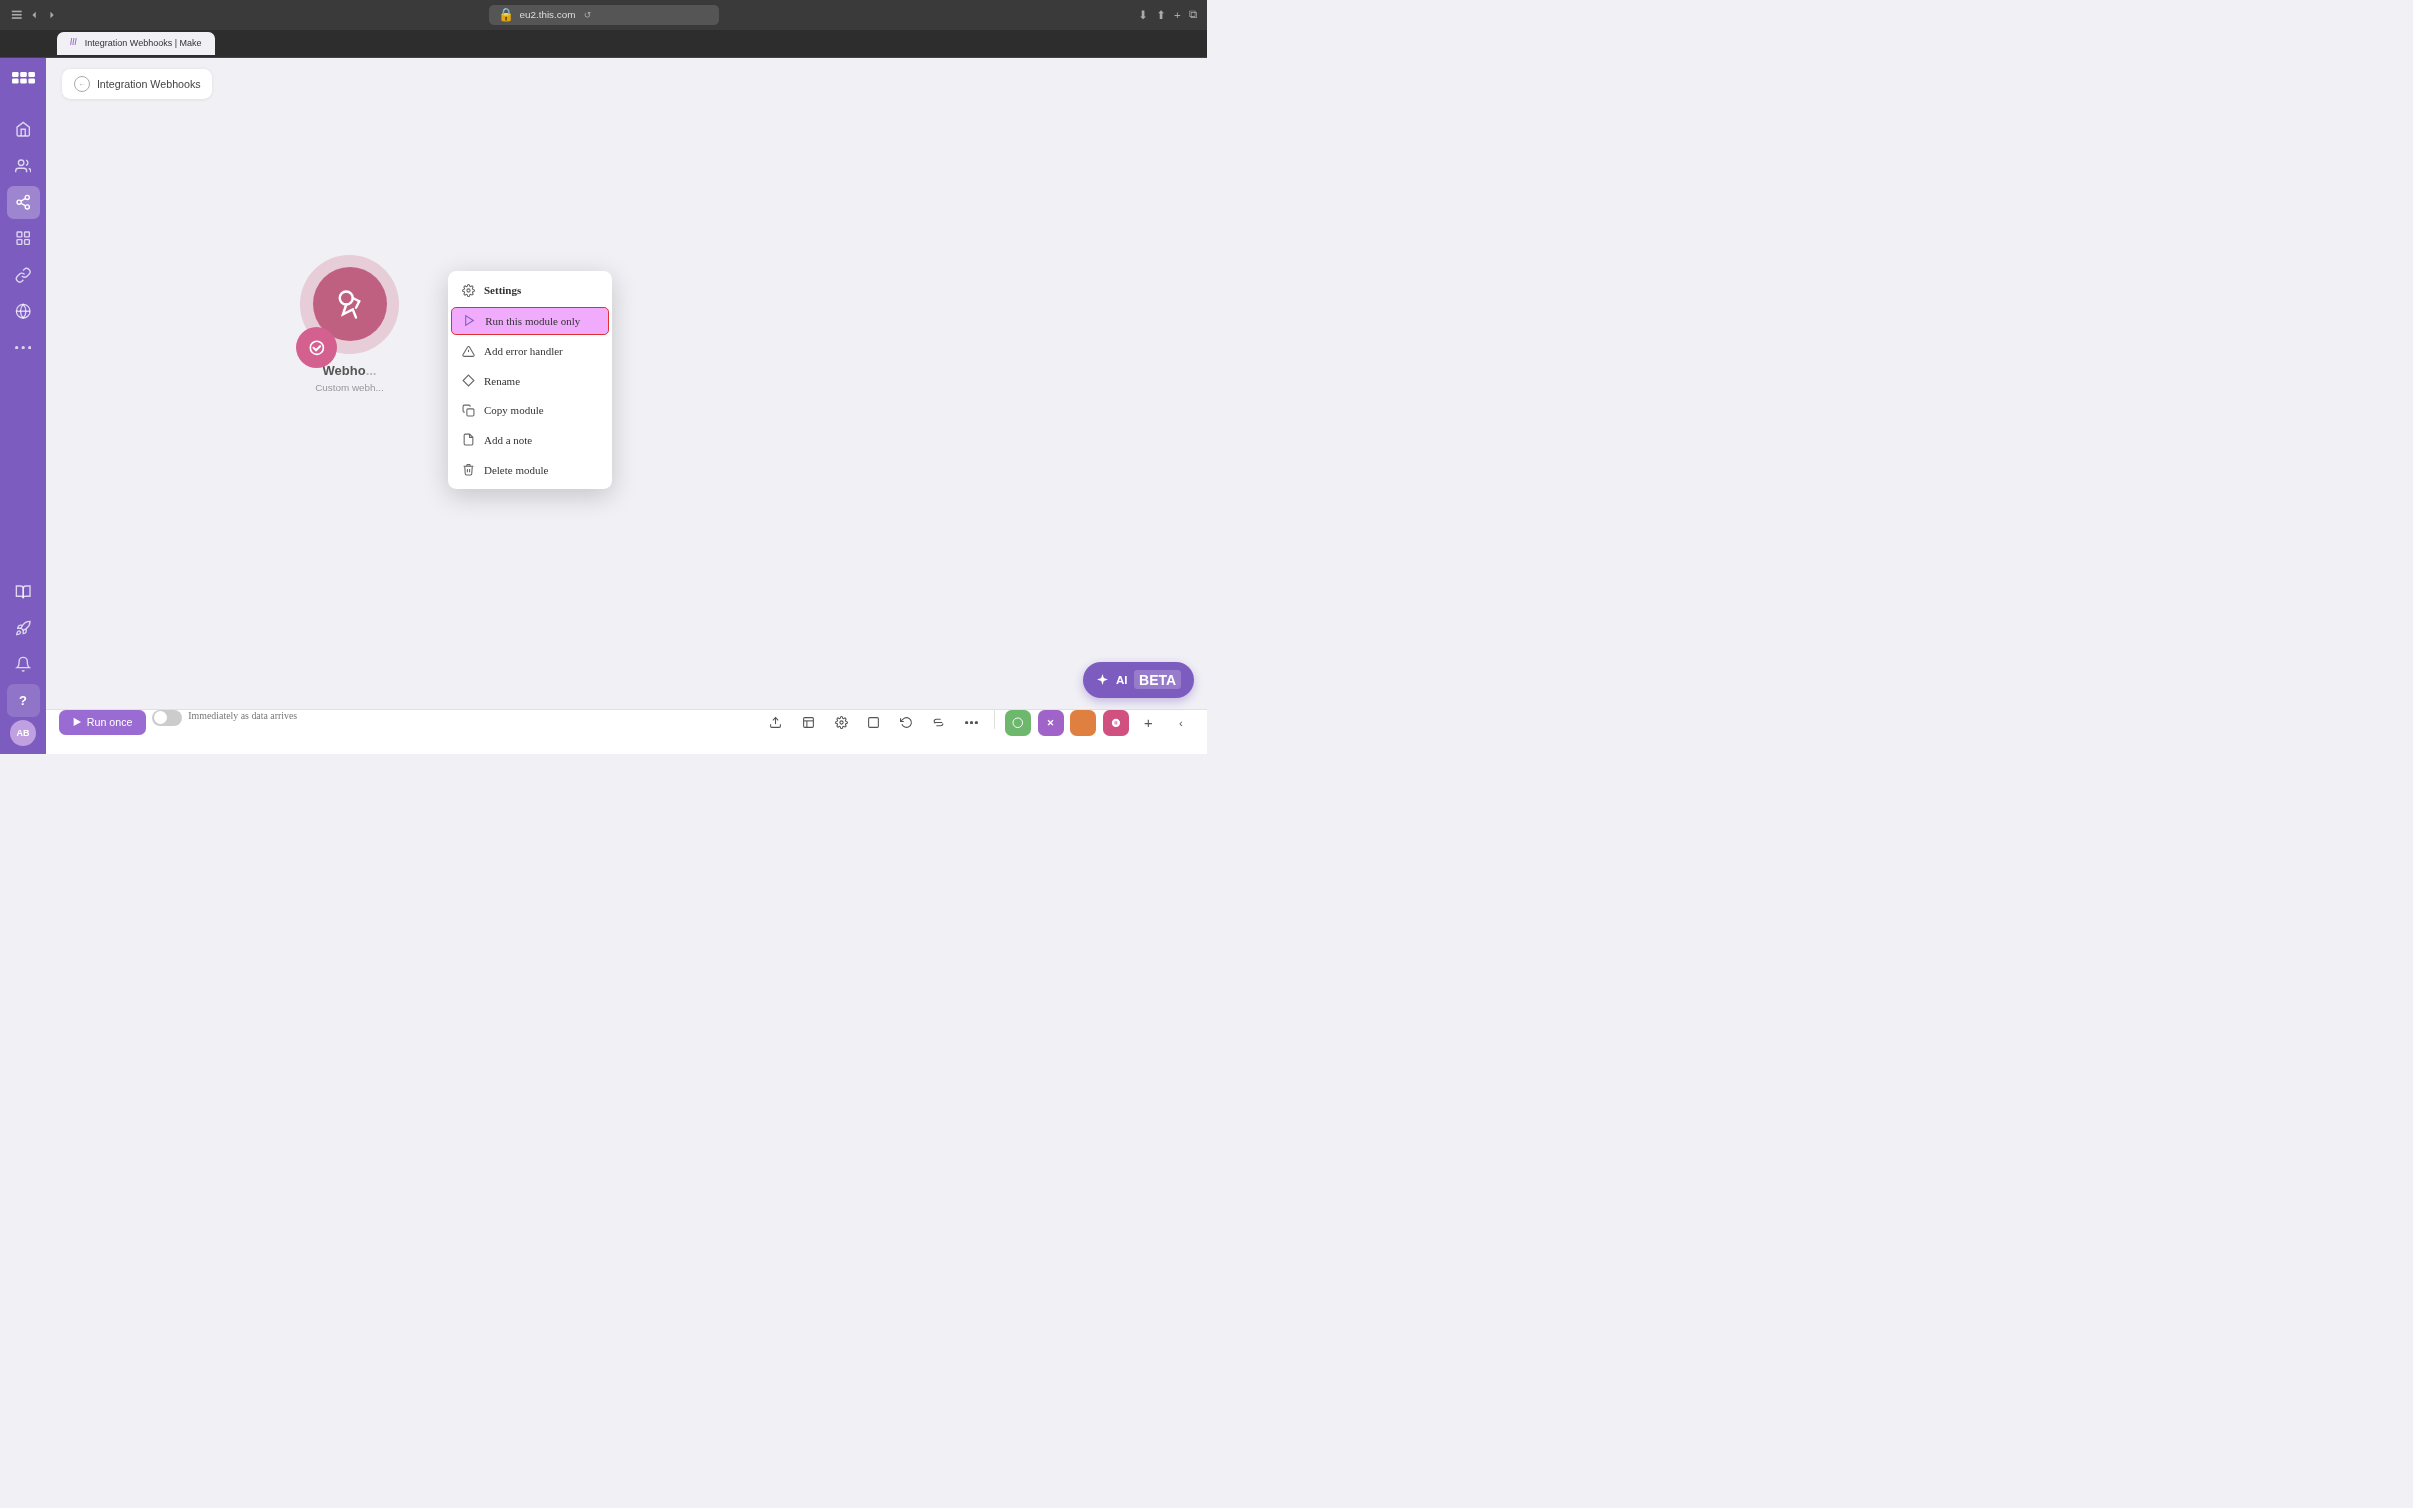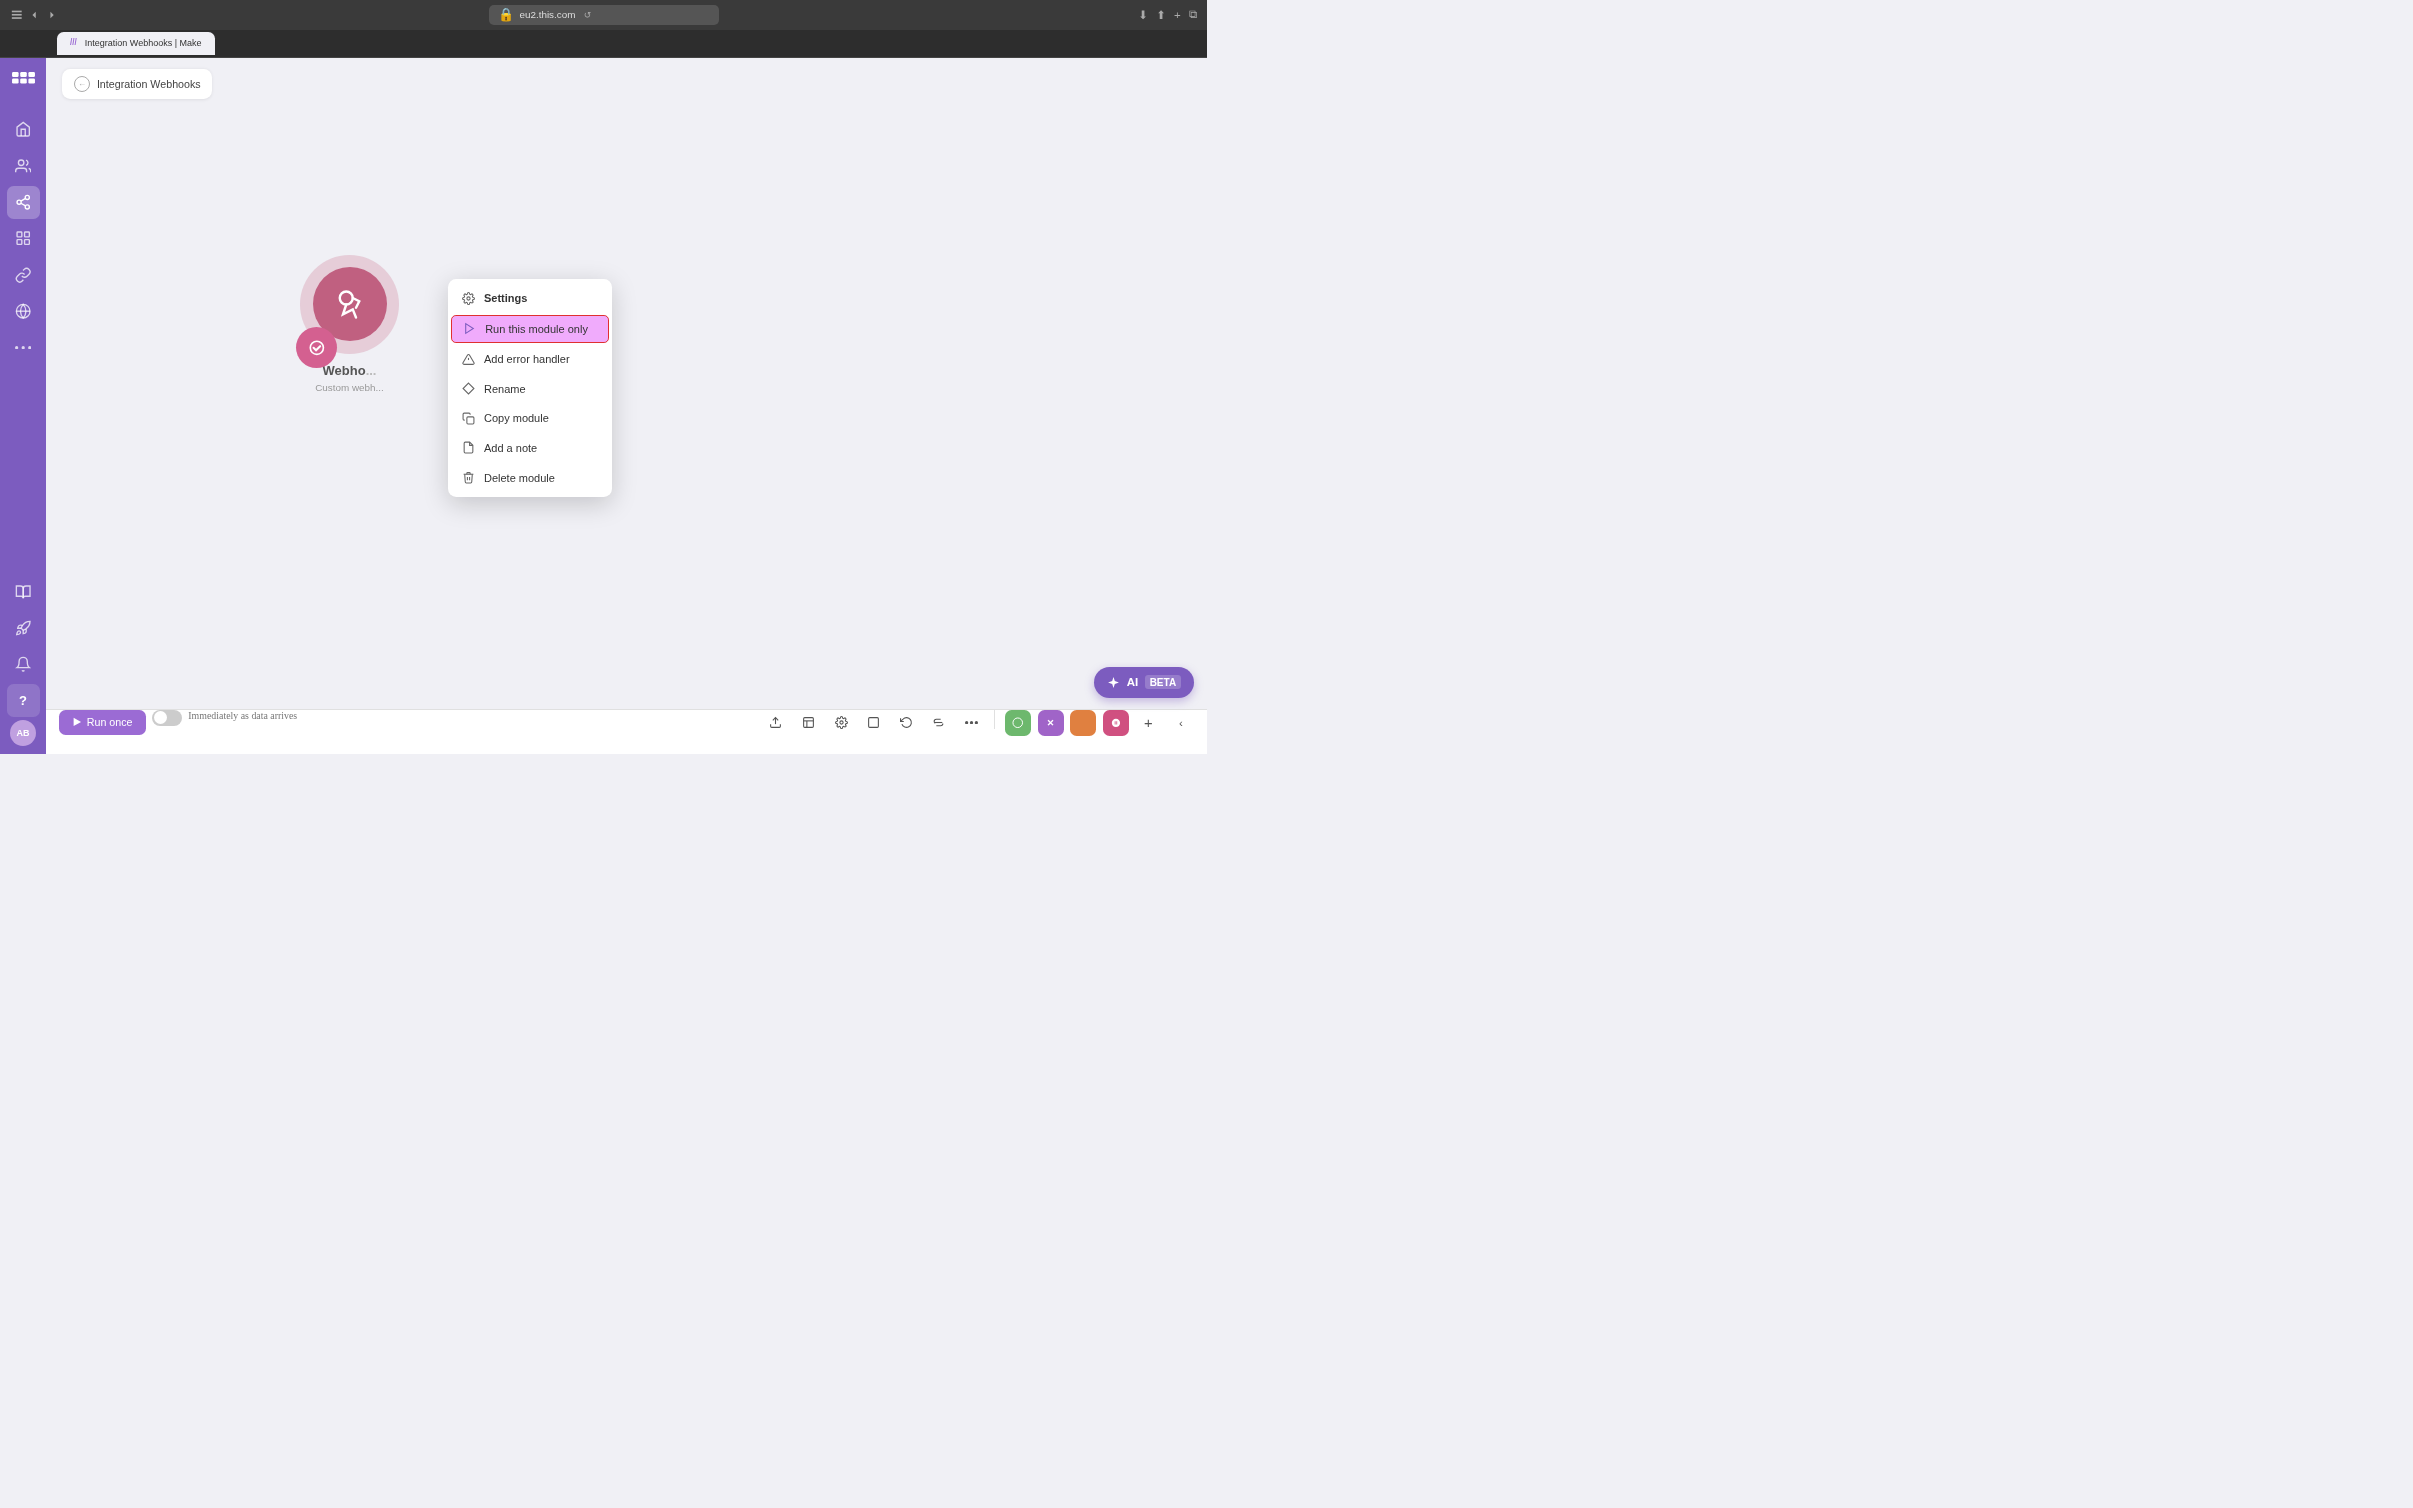--- a/index.html
+++ b/index.html
@@ -333,21 +333,21 @@
       gap: 6.6px;
       font-size: 11.5px;
       font-weight: 600;
       cursor: pointer;
       box-shadow: 0 3.3px 9.9px rgba(124, 92, 191, 0.4);
     }
     .beta-badge {
       background: rgba(255,255,255,0.2);
       border-radius: 3.3px;
       padding: 1.6px 4.9px;
-      font-size: 10px;
+      font-size: 14px;
     }
 
     
     .status-bar {
       height: 19.7px;
       background: #2d2d2d;
       display: flex;
       align-items: center;
       padding: 0 8.2px;
     }
@@ -517,21 +517,21 @@
         <div class="module-sub-circle">
           <svg width="19.7" height="19.7" viewBox="0 0 24 24" fill="none">
             <circle cx="12" cy="12" r="8" fill="none" stroke="white" stroke-width="2"></circle>
             <path d="M8 12l3 3 5-5" stroke="white" stroke-width="2.5" stroke-linecap="round"></path>
           </svg>
         </div>
         <div class="module-label">Webho<span style="color:#bbb;">...</span></div>
         <div class="module-sublabel">Custom webh...</div>
       </div>
 
-      <div class="context-menu" style="position:absolute; left: 402px; top: 172px;">
+      <div class="context-menu" style="position:absolute; left: 402px; top: 164px; font-family: Liberation Serif, serif;">
 
         <div class="context-menu-item">
           <span class="context-menu-icon">
             <svg width="13" height="13" viewBox="0 0 24 24" fill="none" stroke="currentColor" stroke-width="2">
               <circle cx="12" cy="12" r="3"></circle>
               <path d="M19.4 15a1.65 1.65 0 00.33 1.82l.06.06a2 2 0 010 2.83 2 2 0 01-2.83 0l-.06-.06a1.65 1.65 0 00-1.82-.33 1.65 1.65 0 00-1 1.51V21a2 2 0 01-4 0v-.09A1.65 1.65 0 009 19.4a1.65 1.65 0 00-1.82.33l-.06.06a2 2 0 01-2.83-2.83l.06-.06A1.65 1.65 0 004.68 15a1.65 1.65 0 00-1.51-1H3a2 2 0 010-4h.09A1.65 1.65 0 004.6 9a1.65 1.65 0 00-.33-1.82l-.06-.06a2 2 0 012.83-2.83l.06.06A1.65 1.65 0 009 4.68a1.65 1.65 0 001-1.51V3a2 2 0 014 0v.09a1.65 1.65 0 001 1.51 1.65 1.65 0 001.82-.33l.06-.06a2 2 0 012.83 2.83l-.06.06A1.65 1.65 0 0019.4 9a1.65 1.65 0 001.51 1H21a2 2 0 010 4h-.09a1.65 1.65 0 00-1.51 1z"></path>
             </svg>
           </span>
           <span style="font-weight:600;">Settings</span>
         </div>

